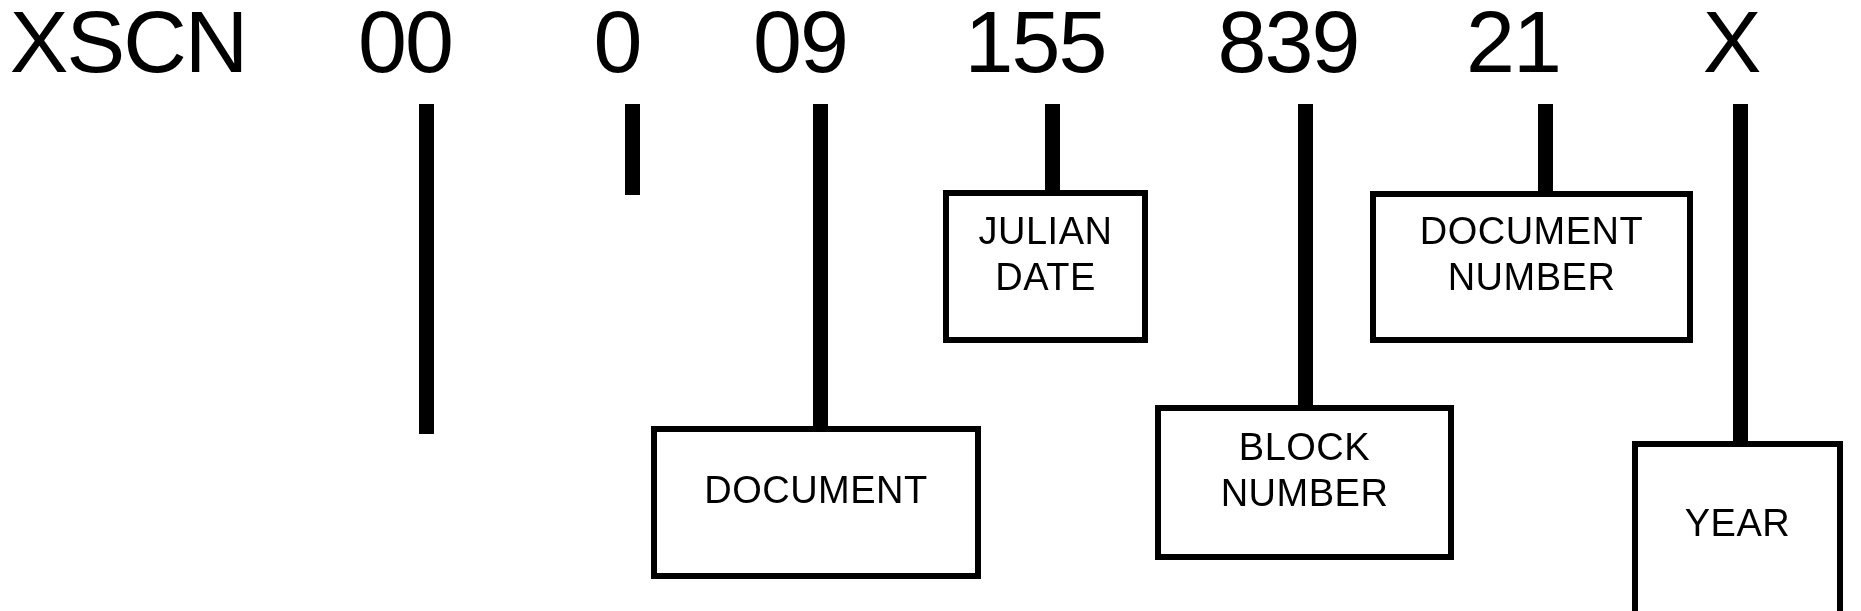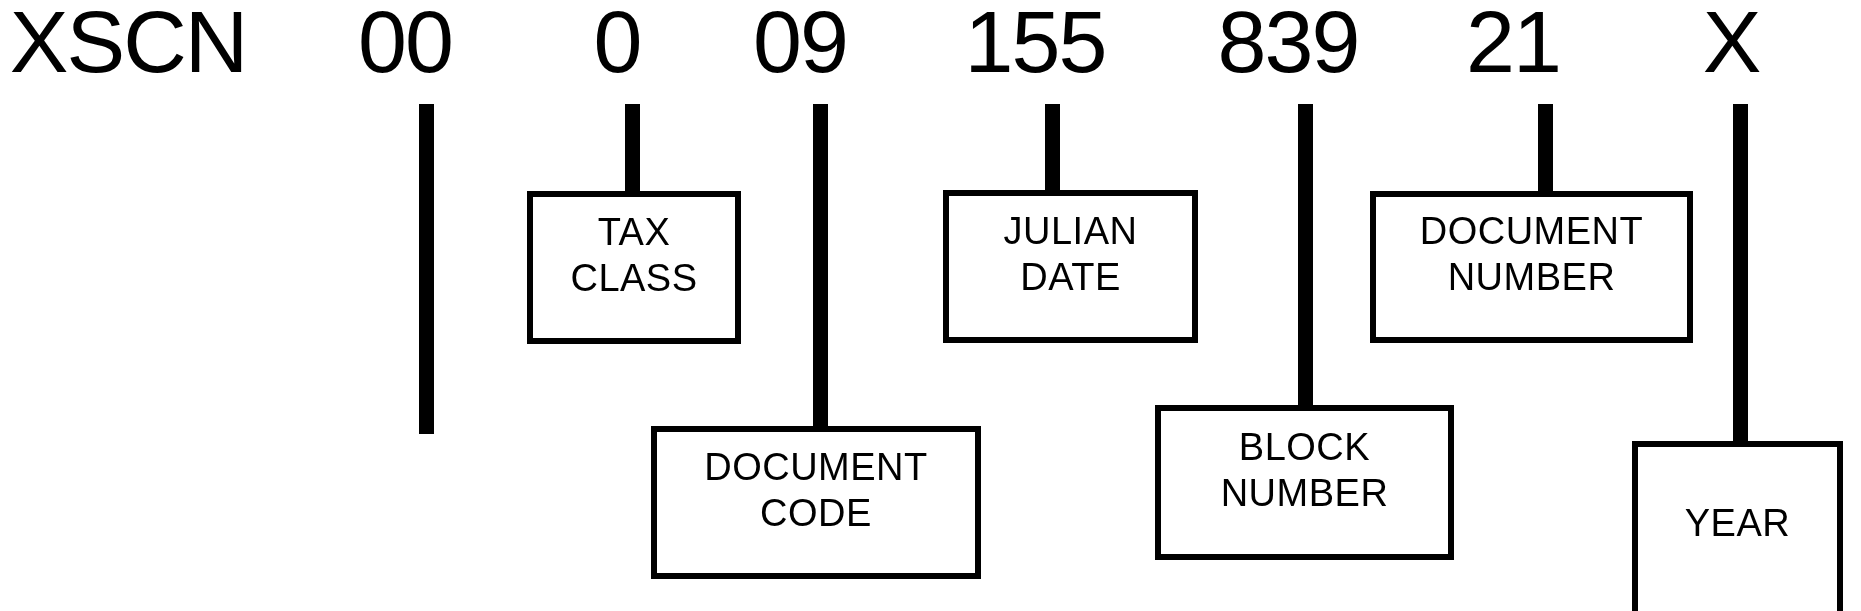--- a/index.html
+++ b/index.html
@@ -64,36 +64,31 @@
   <div class="value" style="left:1731px">X</div>
 
   <div class="connector" style="left:419px;  top:104px; height:330px"></div>
   <div class="connector" style="left:625px;  top:104px; height:91px"></div>
   <div class="connector" style="left:813px;  top:104px; height:326px"></div>
   <div class="connector" style="left:1045px; top:104px; height:90px"></div>
   <div class="connector" style="left:1298px; top:104px; height:330px"></div>
   <div class="connector" style="left:1538px; top:104px; height:91px"></div>
   <div class="connector" style="left:1733px; top:104px; height:341px"></div>
 
-  <div class="label-box" style="left:527px; top:191px; width:214px; height:153px">
-    <div class="label-line">TAX</div>
-    <div class="label-line">CLASS</div>
-  </div>
-  <div class="label-box" style="left:943px; top:190px; width:255px; height:153px">
+  <div class="label-box" style="left:943px; top:190px; width:205px; height:153px">
     <div class="label-line">JULIAN</div>
     <div class="label-line">DATE</div>
   </div>
   <div class="label-box" style="left:1370px; top:191px; width:323px; height:152px">
     <div class="label-line">DOCUMENT</div>
     <div class="label-line">NUMBER</div>
   </div>
 
   <div class="label-box" style="left:651px; top:426px; width:330px; height:153px">
     <div class="label-line">DOCUMENT</div>
-    <div class="label-line">CODE</div>
   </div>
   <div class="label-box" style="left:1155px; top:405px; width:299px; height:155px">
     <div class="label-line">BLOCK</div>
     <div class="label-line">NUMBER</div>
   </div>
   <div class="label-box" style="left:1632px; top:441px; width:211px; height:189px">
     <div class="label-line">YEAR</div>
   </div>
 
 </div>

